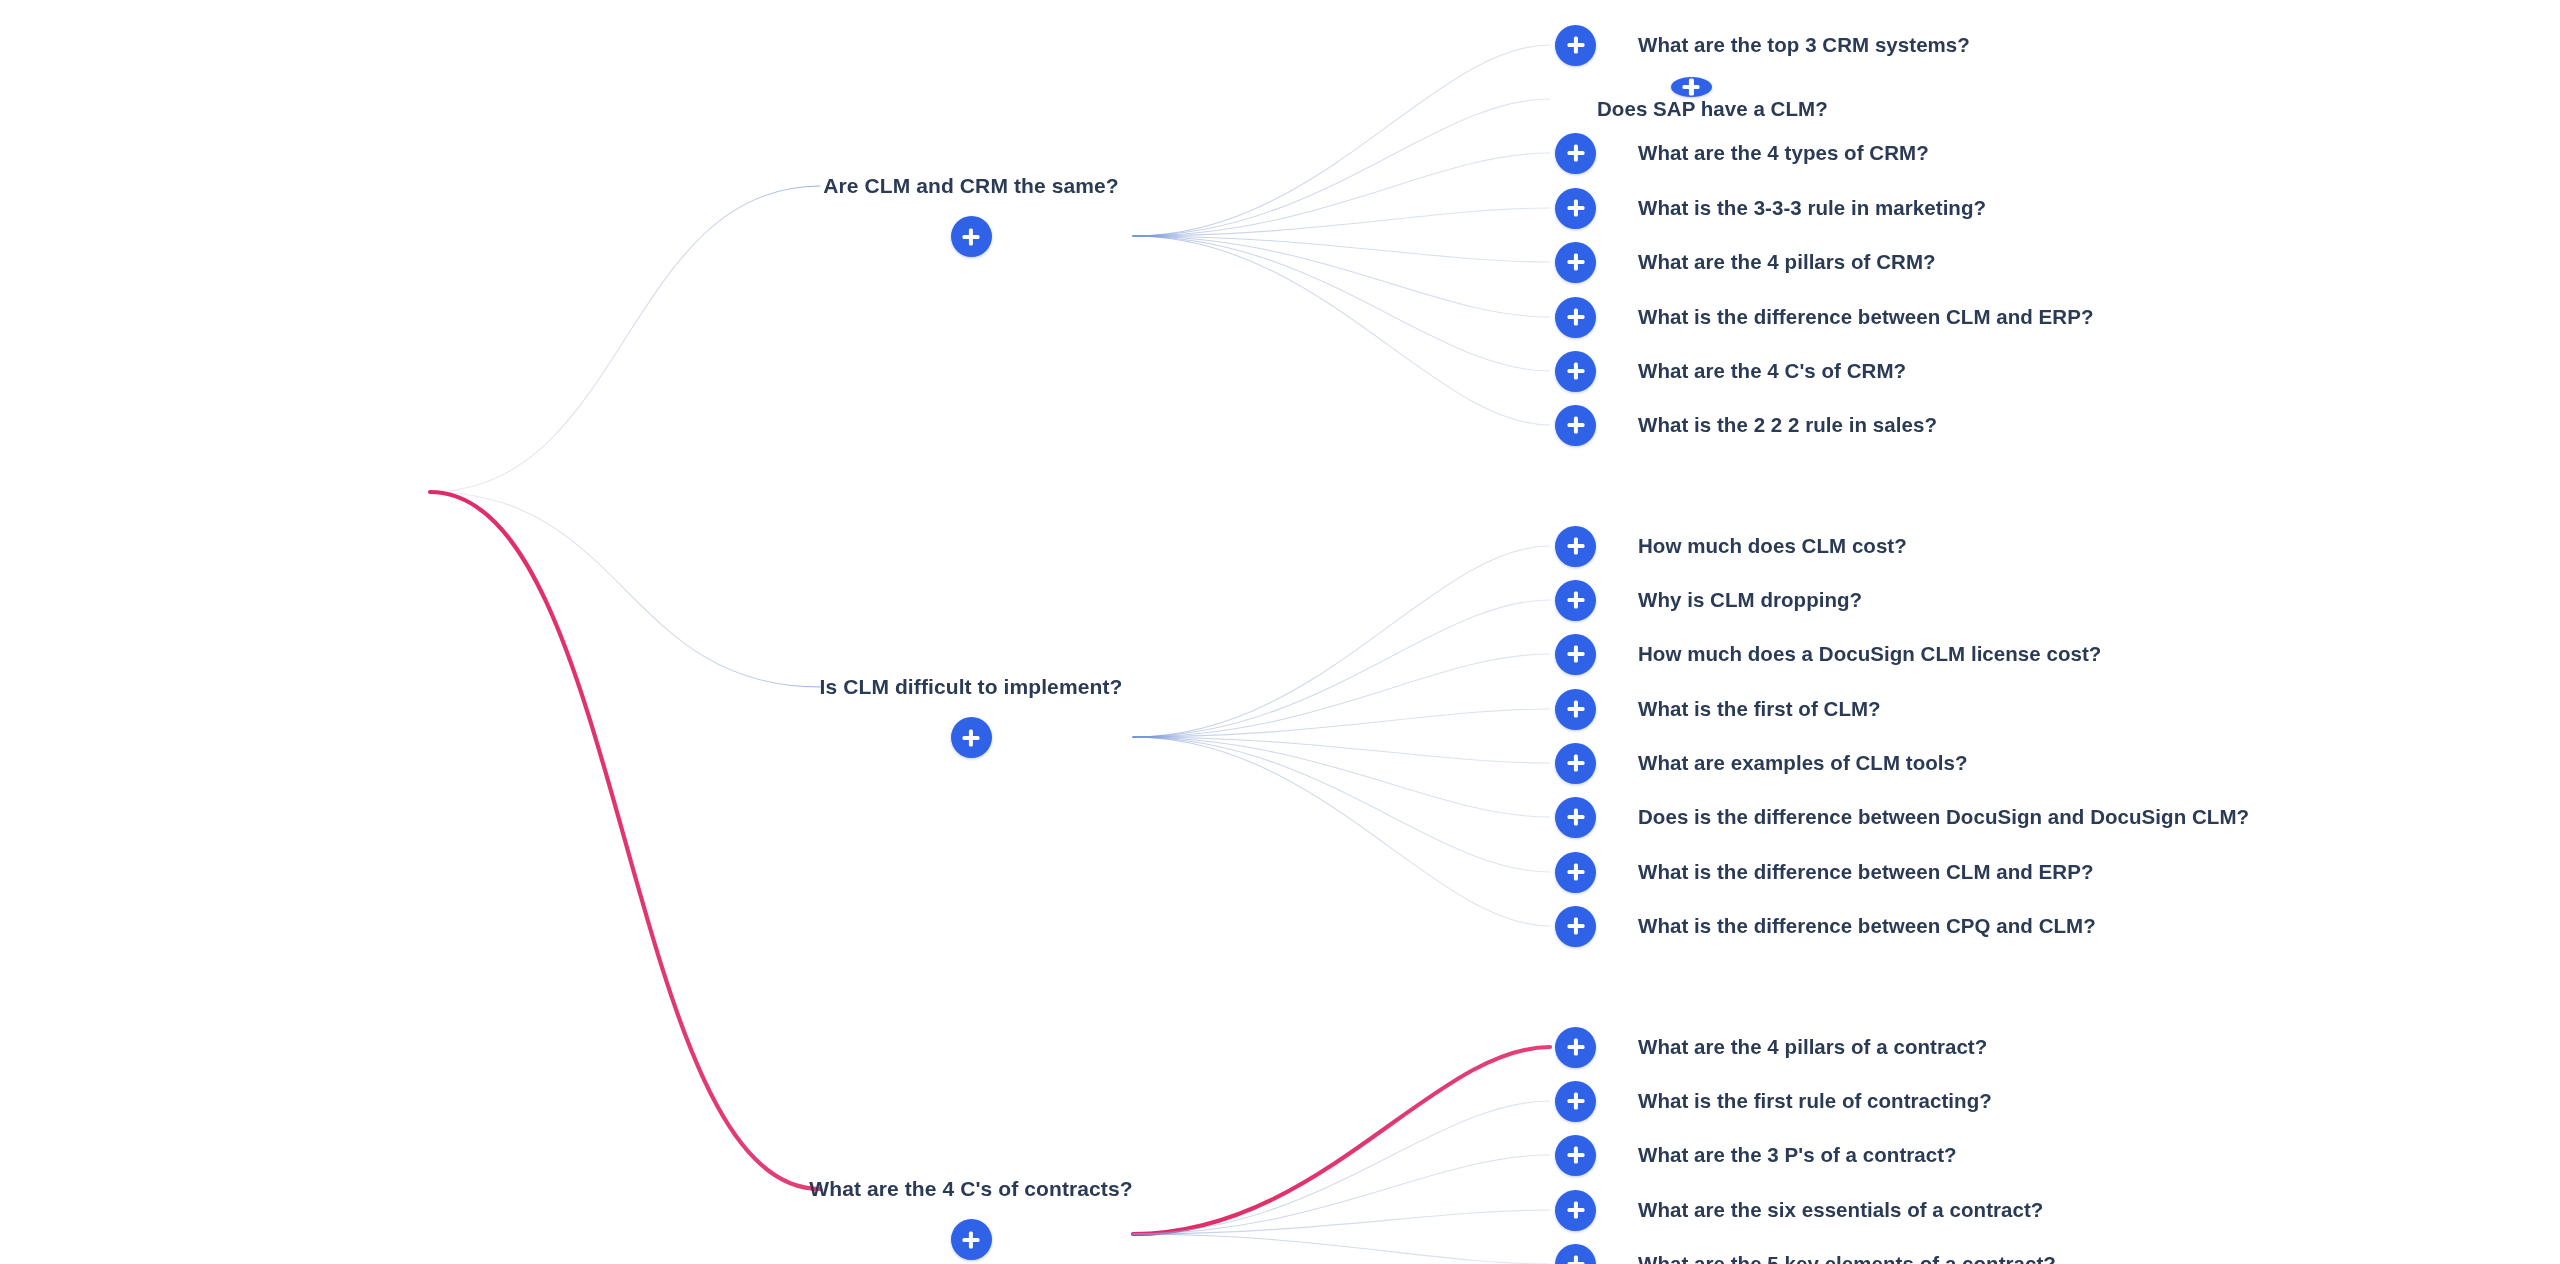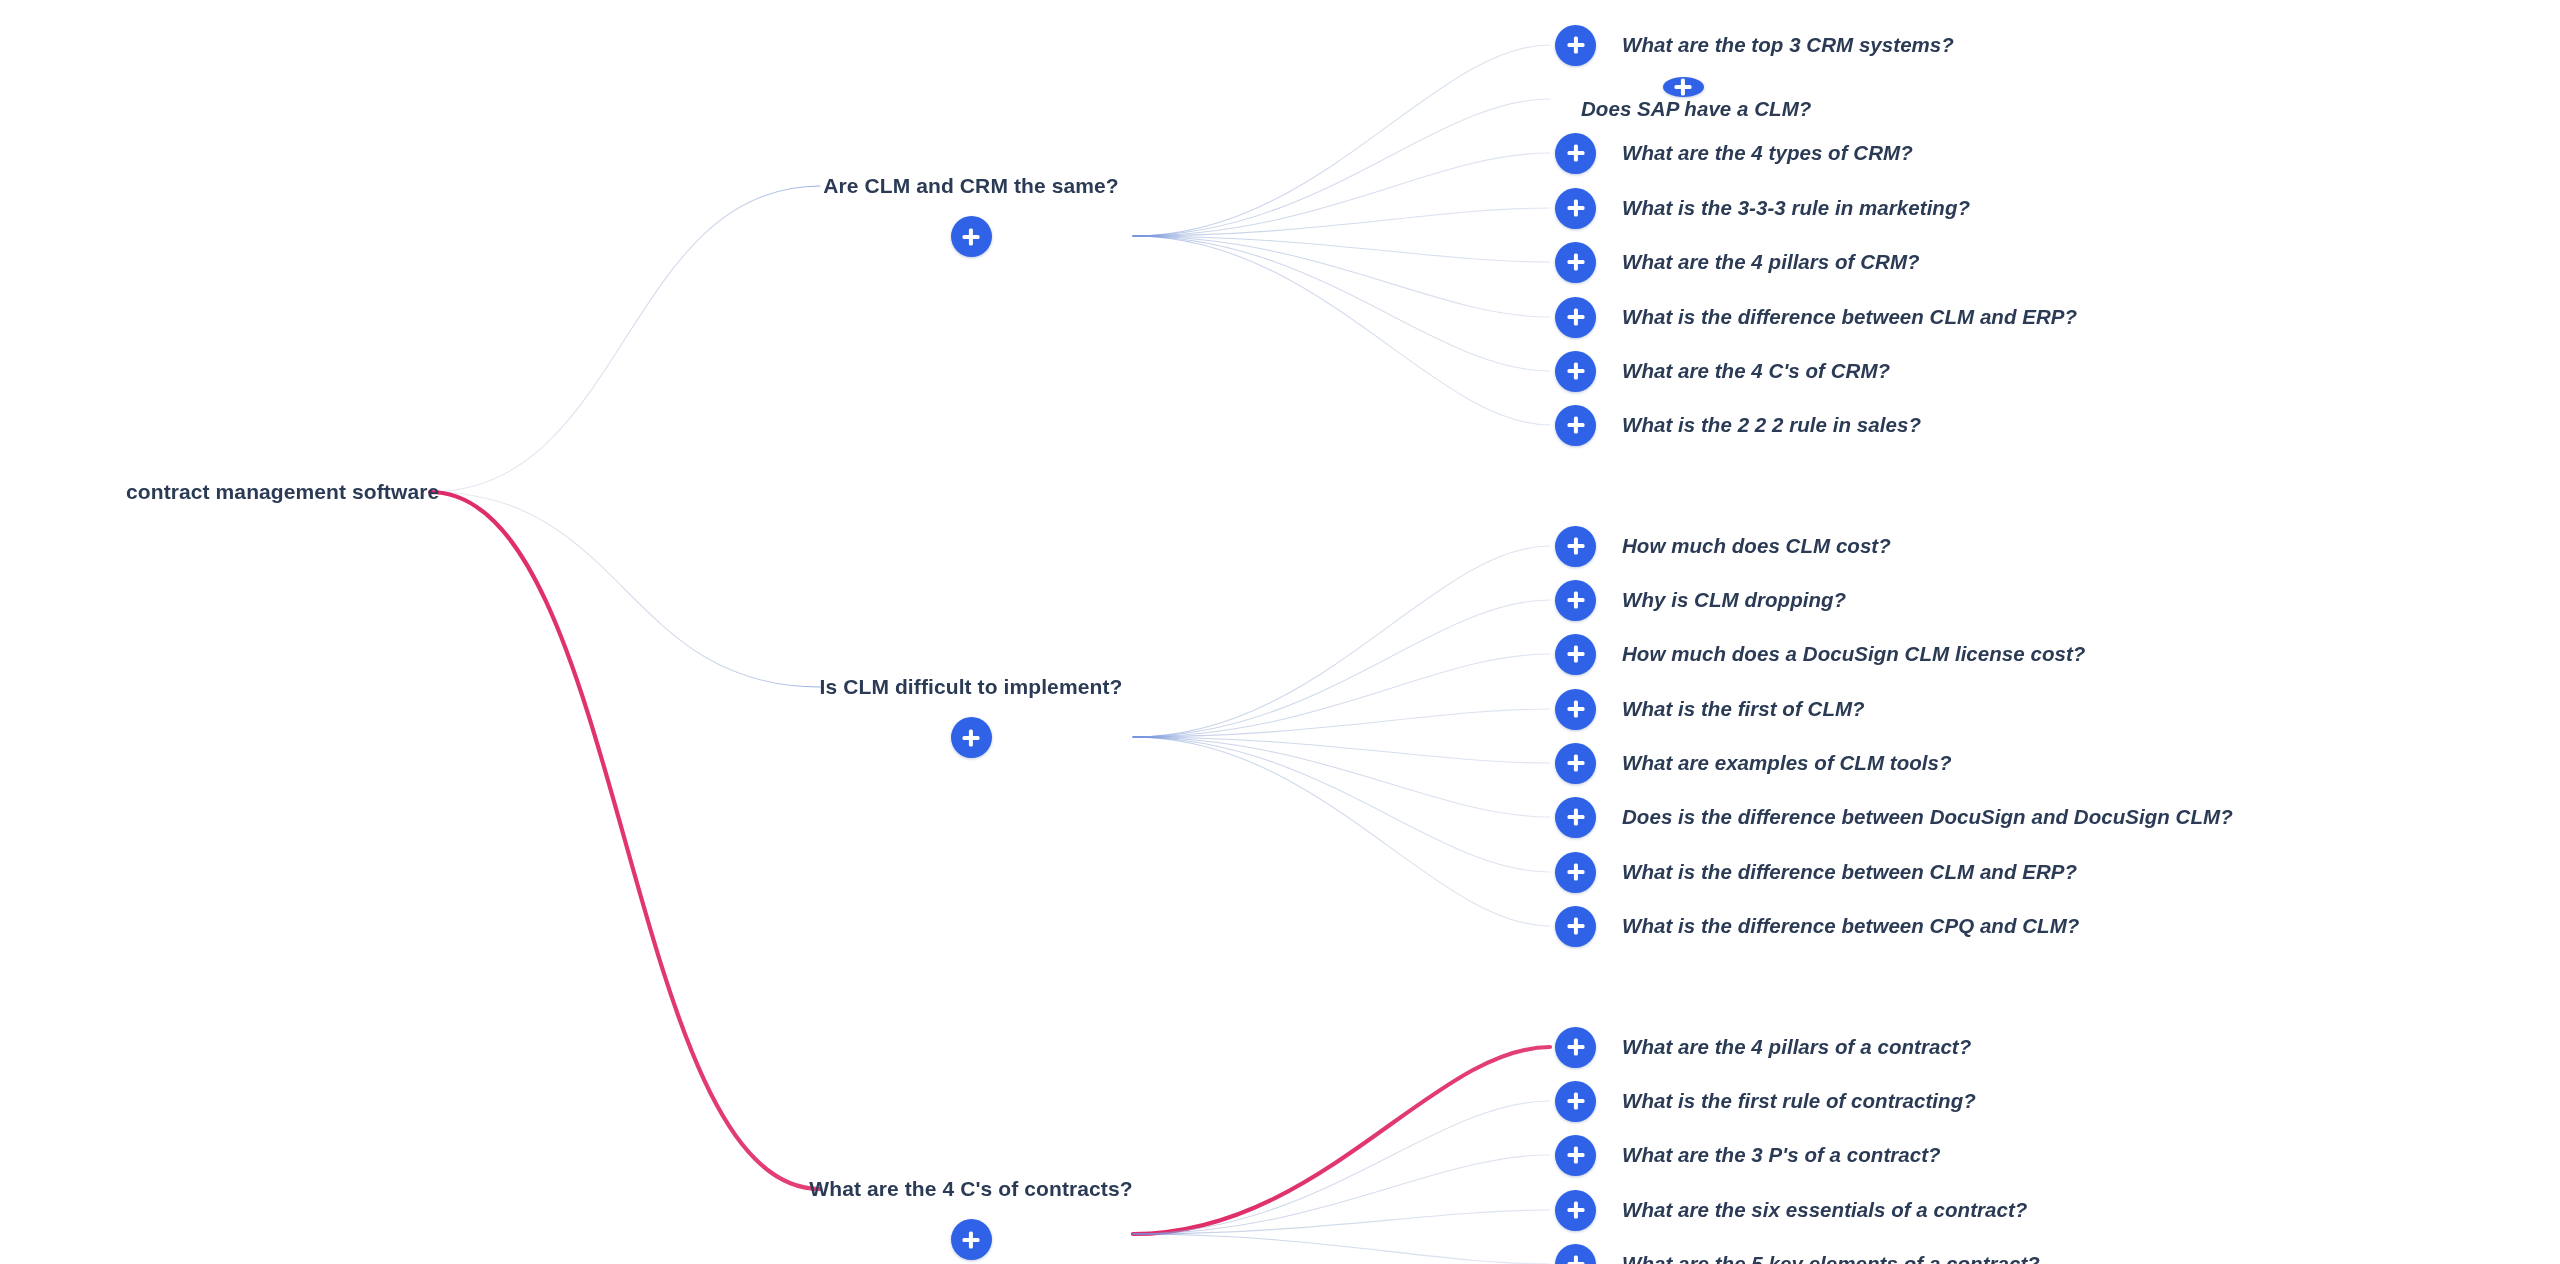--- a/index.html
+++ b/index.html
@@ -66,27 +66,26 @@
   }
   .branch-plus {
     margin-top: 18px;
   }
 
   
   .leaf-node {
     height: 44px;
   }
   .leaf-label {
-    margin-left: 26px;
+    margin-left: 42px;
     font-size: 20.5px;
     font-weight: 600;
     letter-spacing: .05px;
     color: #2b3b55;
     white-space: nowrap;
-    font-style: italic;
   }
 
   
   .plus-btn {
     position: relative;
     width: 41px;
     height: 41px;
     min-width: 41px;
     border-radius: 50%;
     background: #2f62e6;
@@ -160,23 +159,20 @@
         <path d="M 1133 737 C 1320.65 737, 1433.24 872, 1550 872" stroke="url(#fadeEdge)" stroke-width="1.1" fill="none" stroke-linecap="round" opacity="0.8"></path>
         <path d="M 1133 737 C 1320.65 737, 1433.24 926, 1550 926" stroke="url(#fadeEdge)" stroke-width="1.1" fill="none" stroke-linecap="round" opacity="0.8"></path>
         <path d="M 1133 1234 C 1320.65 1234, 1433.24 1047, 1550 1047" stroke="url(#pinkEdge)" stroke-width="4.2" fill="none" stroke-linecap="round" opacity="1"></path>
         <path d="M 1133 1234 C 1320.65 1234, 1433.24 1101, 1550 1101" stroke="url(#fadeEdge)" stroke-width="1.1" fill="none" stroke-linecap="round" opacity="0.8"></path>
         <path d="M 1133 1234 C 1320.65 1234, 1433.24 1155, 1550 1155" stroke="url(#fadeEdge)" stroke-width="1.1" fill="none" stroke-linecap="round" opacity="0.8"></path>
         <path d="M 1133 1234 C 1320.65 1234, 1433.24 1210, 1550 1210" stroke="url(#fadeEdge)" stroke-width="1.1" fill="none" stroke-linecap="round" opacity="0.8"></path>
         <path d="M 1133 1234 C 1320.65 1234, 1433.24 1264, 1550 1264" stroke="url(#fadeEdge)" stroke-width="1.1" fill="none" stroke-linecap="round" opacity="0.8"></path>
       </g>
   </svg>
 
-  <div class="node root-node">
-    <span class="root-label">contract management software</span>
-  </div>
 
   <div id="nodes">
       <div class="node branch-node" style="left: 971px; top: 174px;">
         <span class="branch-label">Are CLM and CRM the same?</span>
         <div class="plus-btn branch-plus"></div>
       </div>
       <div class="node leaf-node" style="left: 1555px; top: 23px;">
         <div class="plus-btn"></div>
         <span class="leaf-label">What are the top 3 CRM systems?</span>
       </div>

